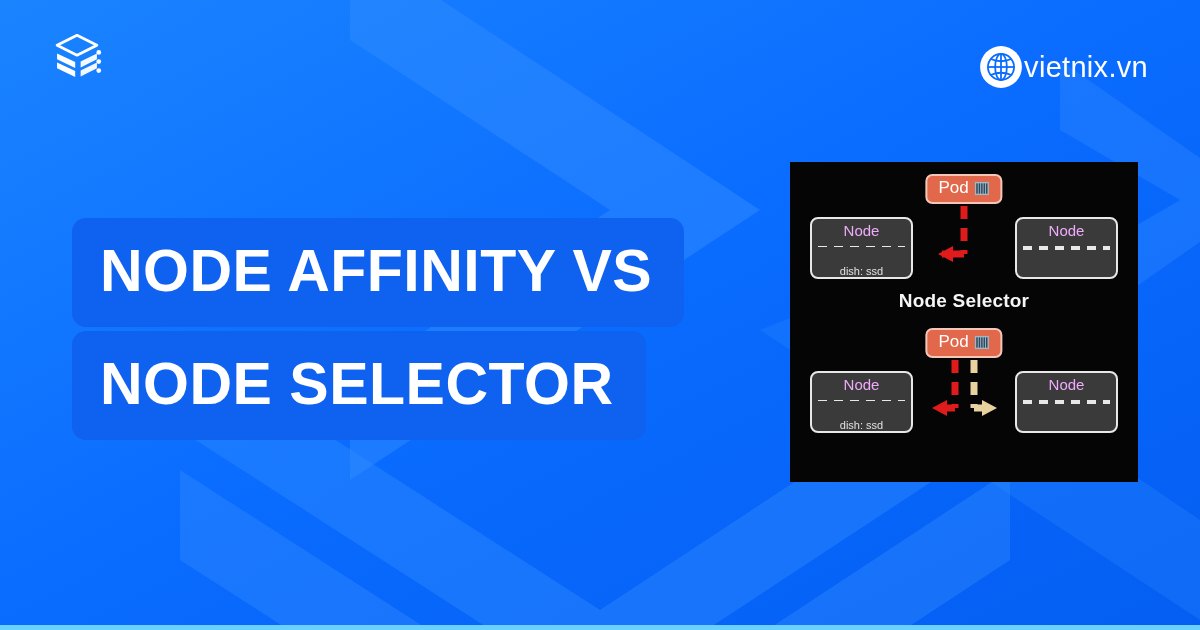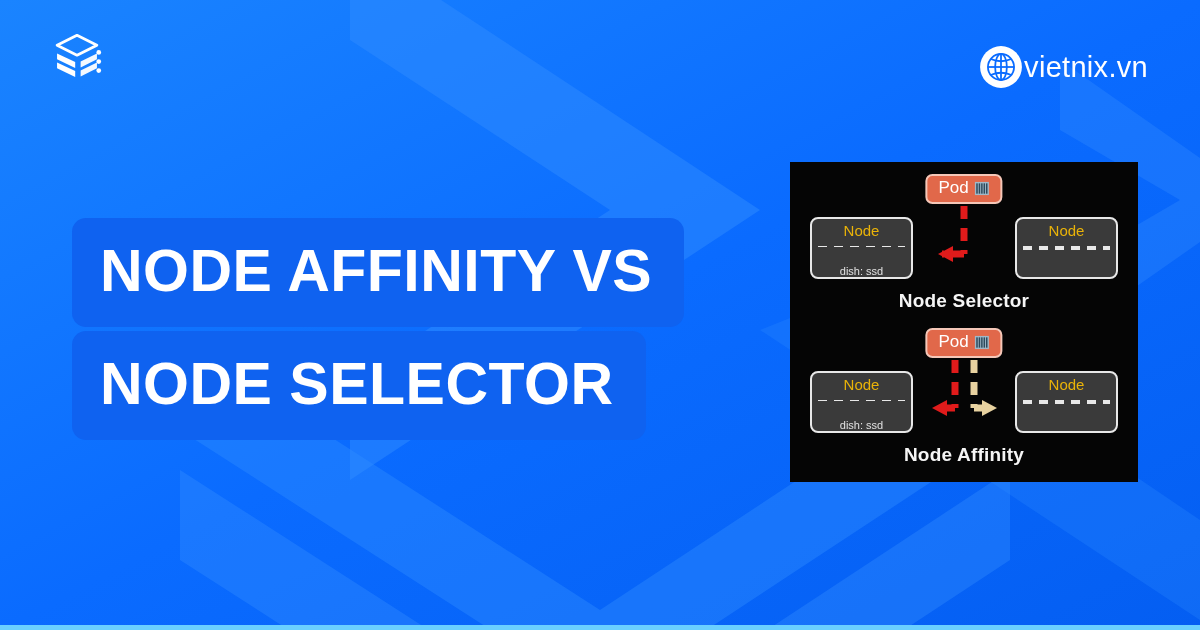--- a/index.html
+++ b/index.html
@@ -105,21 +105,21 @@
     top:55px;
     width:103px; height:62px;
     background:#3a3a3a;
     border:2px solid #e8e8e8;
     border-radius:8px;
     display:flex; flex-direction:column; align-items:center;
   }
   .node.left  { left:20px; }
   .node.right { right:20px; }
   .node-title {
-    color:#eab308;
+    color:#f0abfc;
     font-size:15px;
     font-weight:400;
     margin-top:4px;
     line-height:1.1;
   }
   .node-divider {
     width:88%;
     height:4px;
     margin-top:6px;
     background:repeating-linear-gradient(to right,#e8e8e8 0,#e8e8e8 9px,transparent 9px,transparent 16px);
@@ -295,16 +295,15 @@
           <polygon points="142,92 157,84 157,100" fill="#e01b1b"></polygon>
         </g>
         <g>
           <line x1="184" y1="44" x2="184" y2="92" stroke="#e8d2a0" stroke-width="7" stroke-dasharray="13 9" stroke-linecap="butt"></line>
           <line x1="184" y1="92" x2="202" y2="92" stroke="#e8d2a0" stroke-width="7" stroke-dasharray="14 6" stroke-linecap="butt"></line>
           <polygon points="207,92 192,84 192,100" fill="#e8d2a0"></polygon>
         </g>
       </svg>
     </div>
 
-    <div class="diagram-caption">Node Affinity</div>
   </div>
 
 </div>
 
 </body></html>

